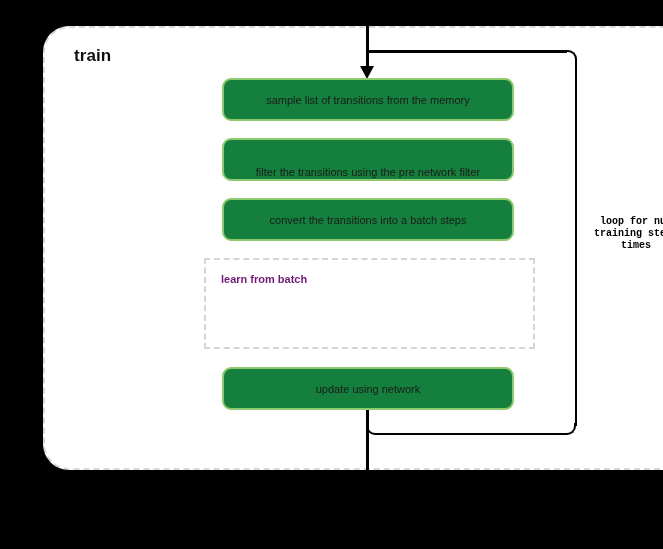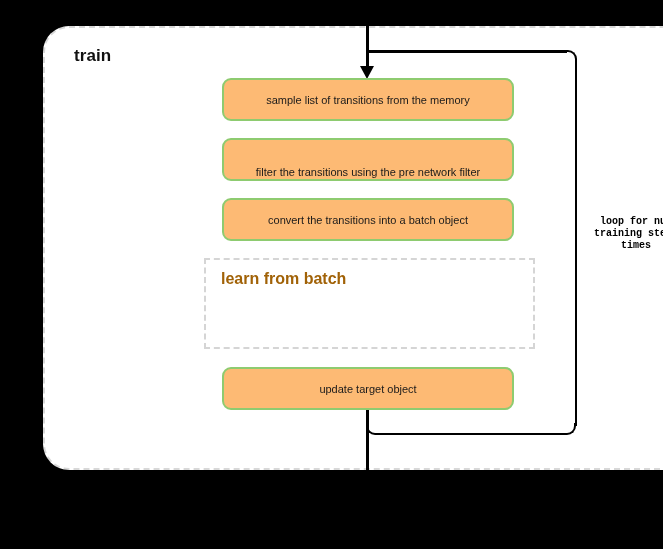--- a/index.html
+++ b/index.html
@@ -45,21 +45,21 @@
     line-height: 20px;
   }
 
   
   .node {
     position: absolute;
     left: 186px;
     width: 292px;
     height: 43px;
     box-sizing: border-box;
-    background: #fdba74;
+    background: #15803d;
     border: 2.5px solid #8ecb70;
     border-radius: 9px;
     display: flex;
     align-items: center;
     justify-content: center;
   }
   .node span {
     font-size: 11px;
     color: #1a1a1a;
     line-height: 14px;
@@ -80,23 +80,23 @@
     height: 91px;
     box-sizing: border-box;
     background: #ffffff;
     border: 2px dashed #d5d5d5;
   }
   .subgroup-title {
     position: absolute;
     left: 15px;
     top: 8px;
     width: 140px;
-    font-size: 16px;
+    font-size: 11px;
     font-weight: bold;
-    color: #a16207;
+    color: #701a75;
     line-height: 22px;
   }
 
   
   .line {
     position: absolute;
     background: #000000;
   }
   
   .arrow-shaft {
@@ -224,26 +224,26 @@
 
   <div class="node node-1">
     <span>sample list of transitions from the memory</span>
   </div>
 
   <div class="node node-2">
     <span>filter the transitions using the pre network filter</span>
   </div>
 
   <div class="node node-3">
-    <span>convert the transitions into a batch object</span>
+    <span>convert the transitions into a batch steps</span>
   </div>
 
   <div class="subgroup">
     <div class="subgroup-title">learn from batch</div>
   </div>
 
   <div class="node node-4">
-    <span>update target object</span>
+    <span>update using network</span>
   </div>
 
   <div class="loop-label">loop for num training steps times</div>
 
 </div>
 
 </body></html>

